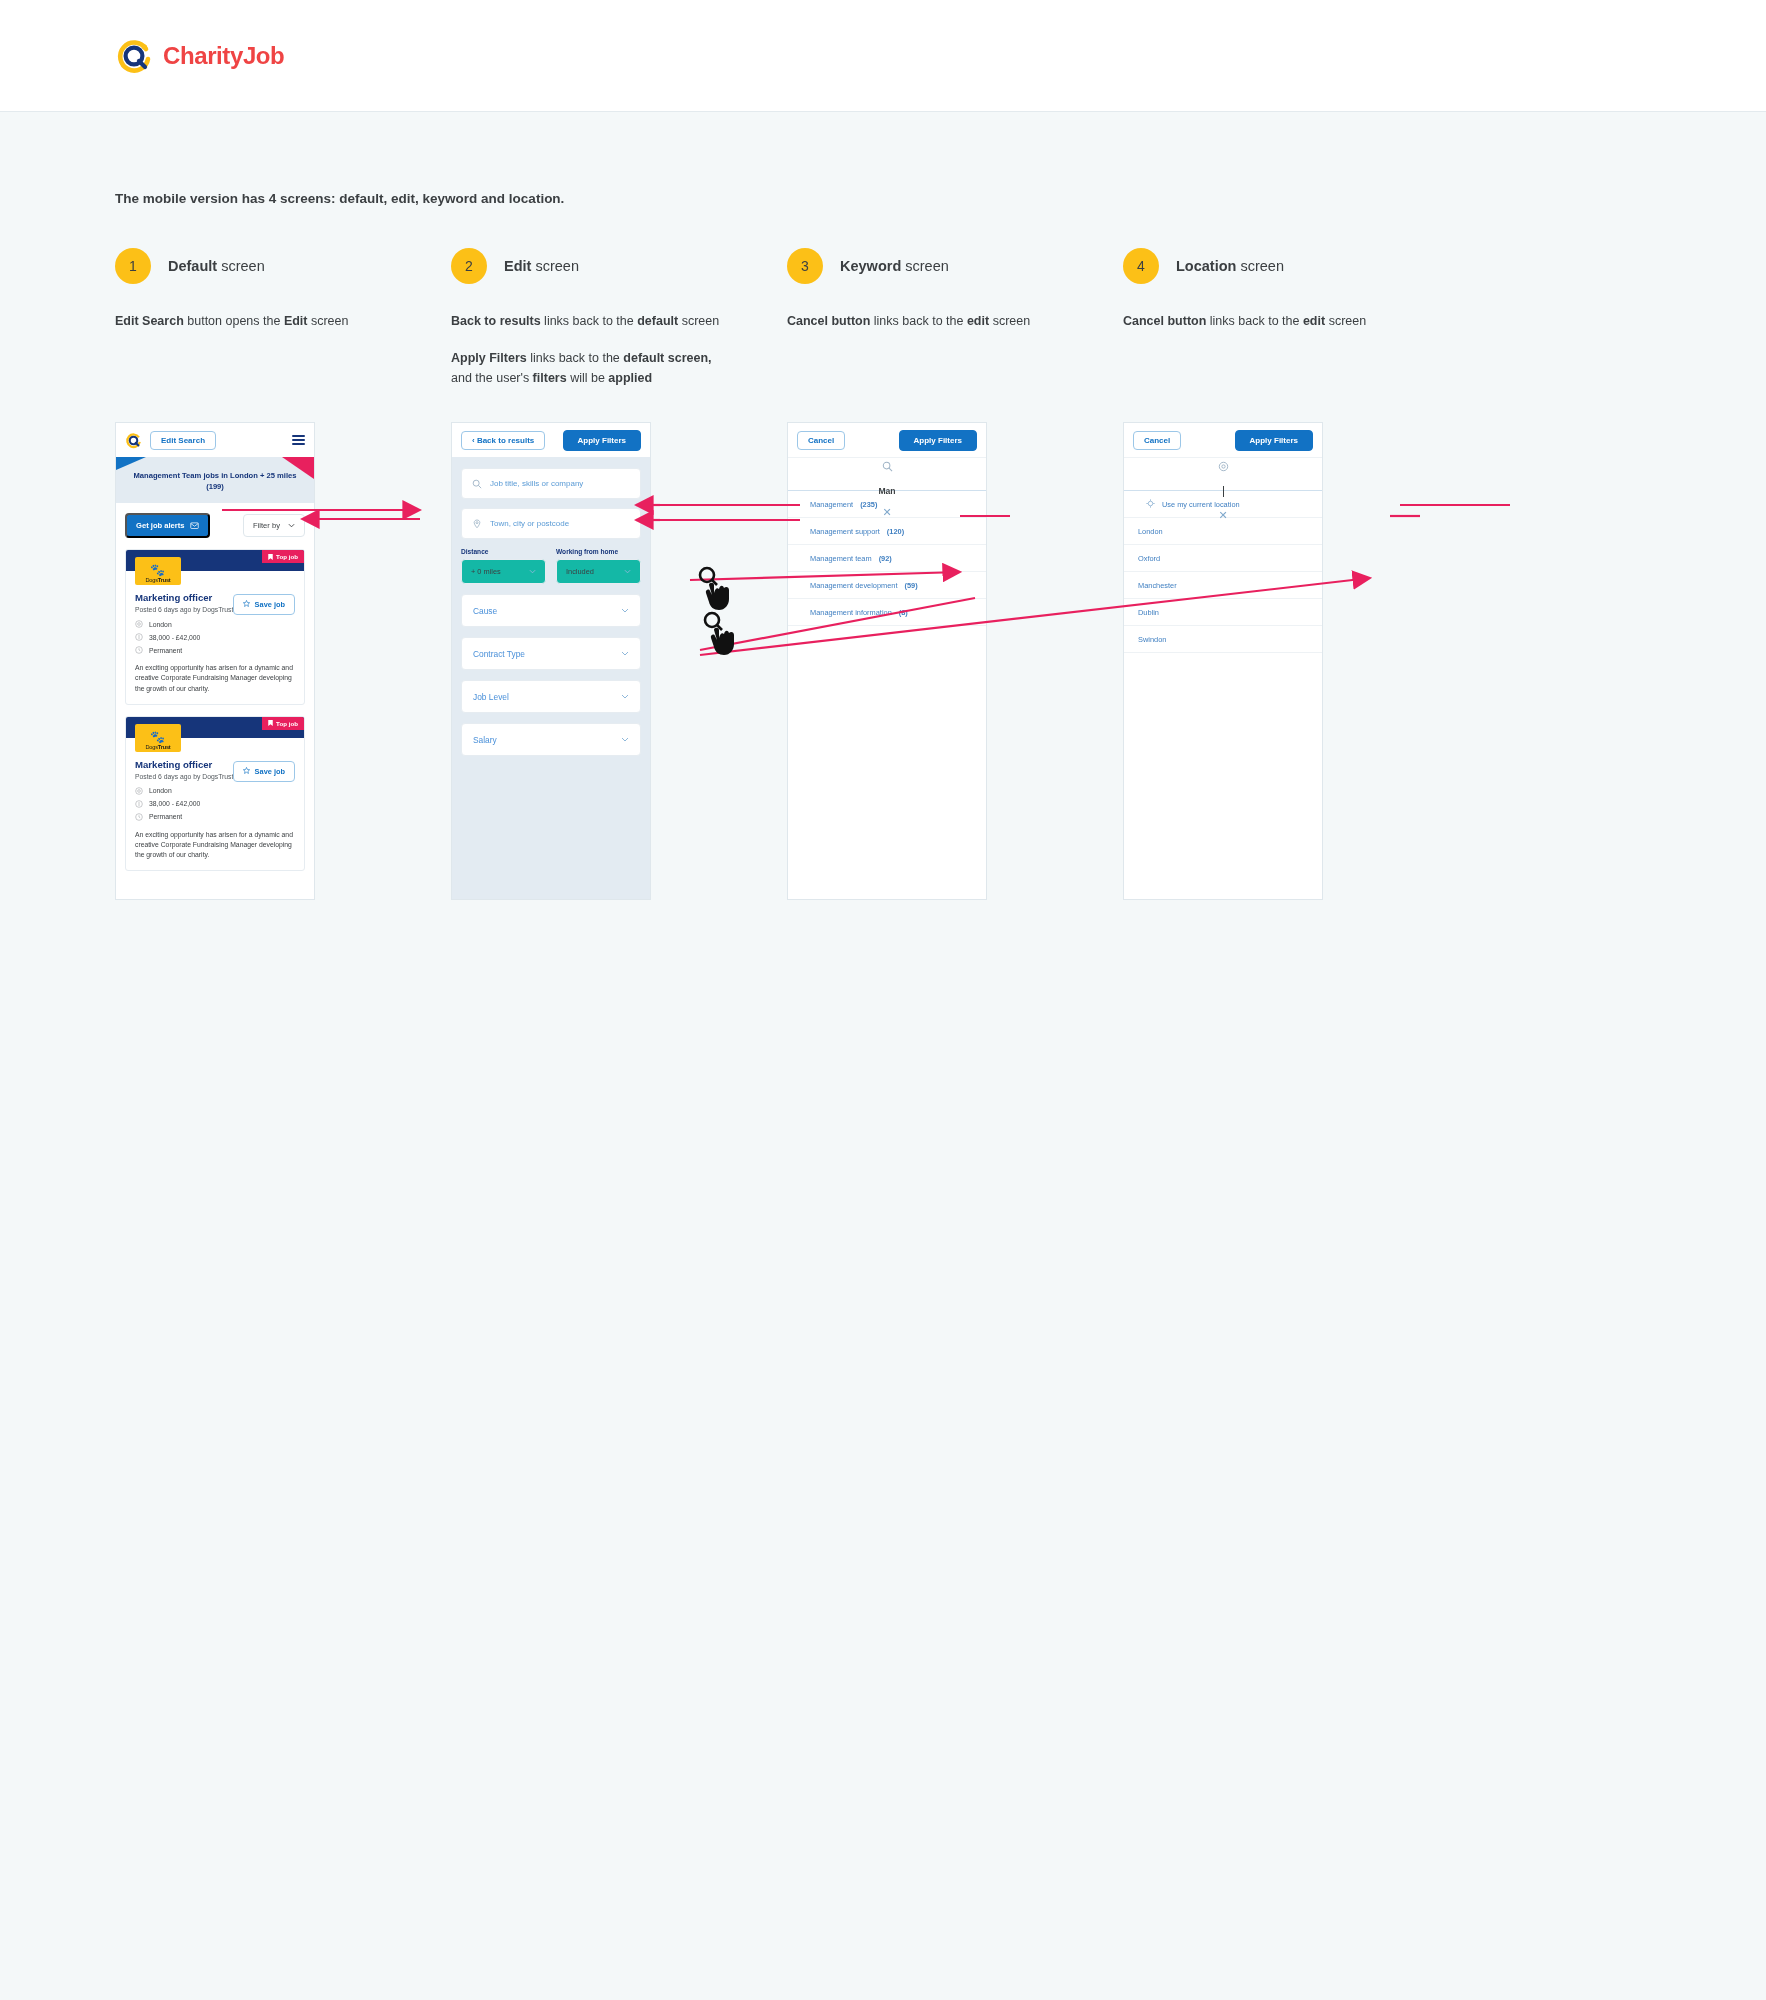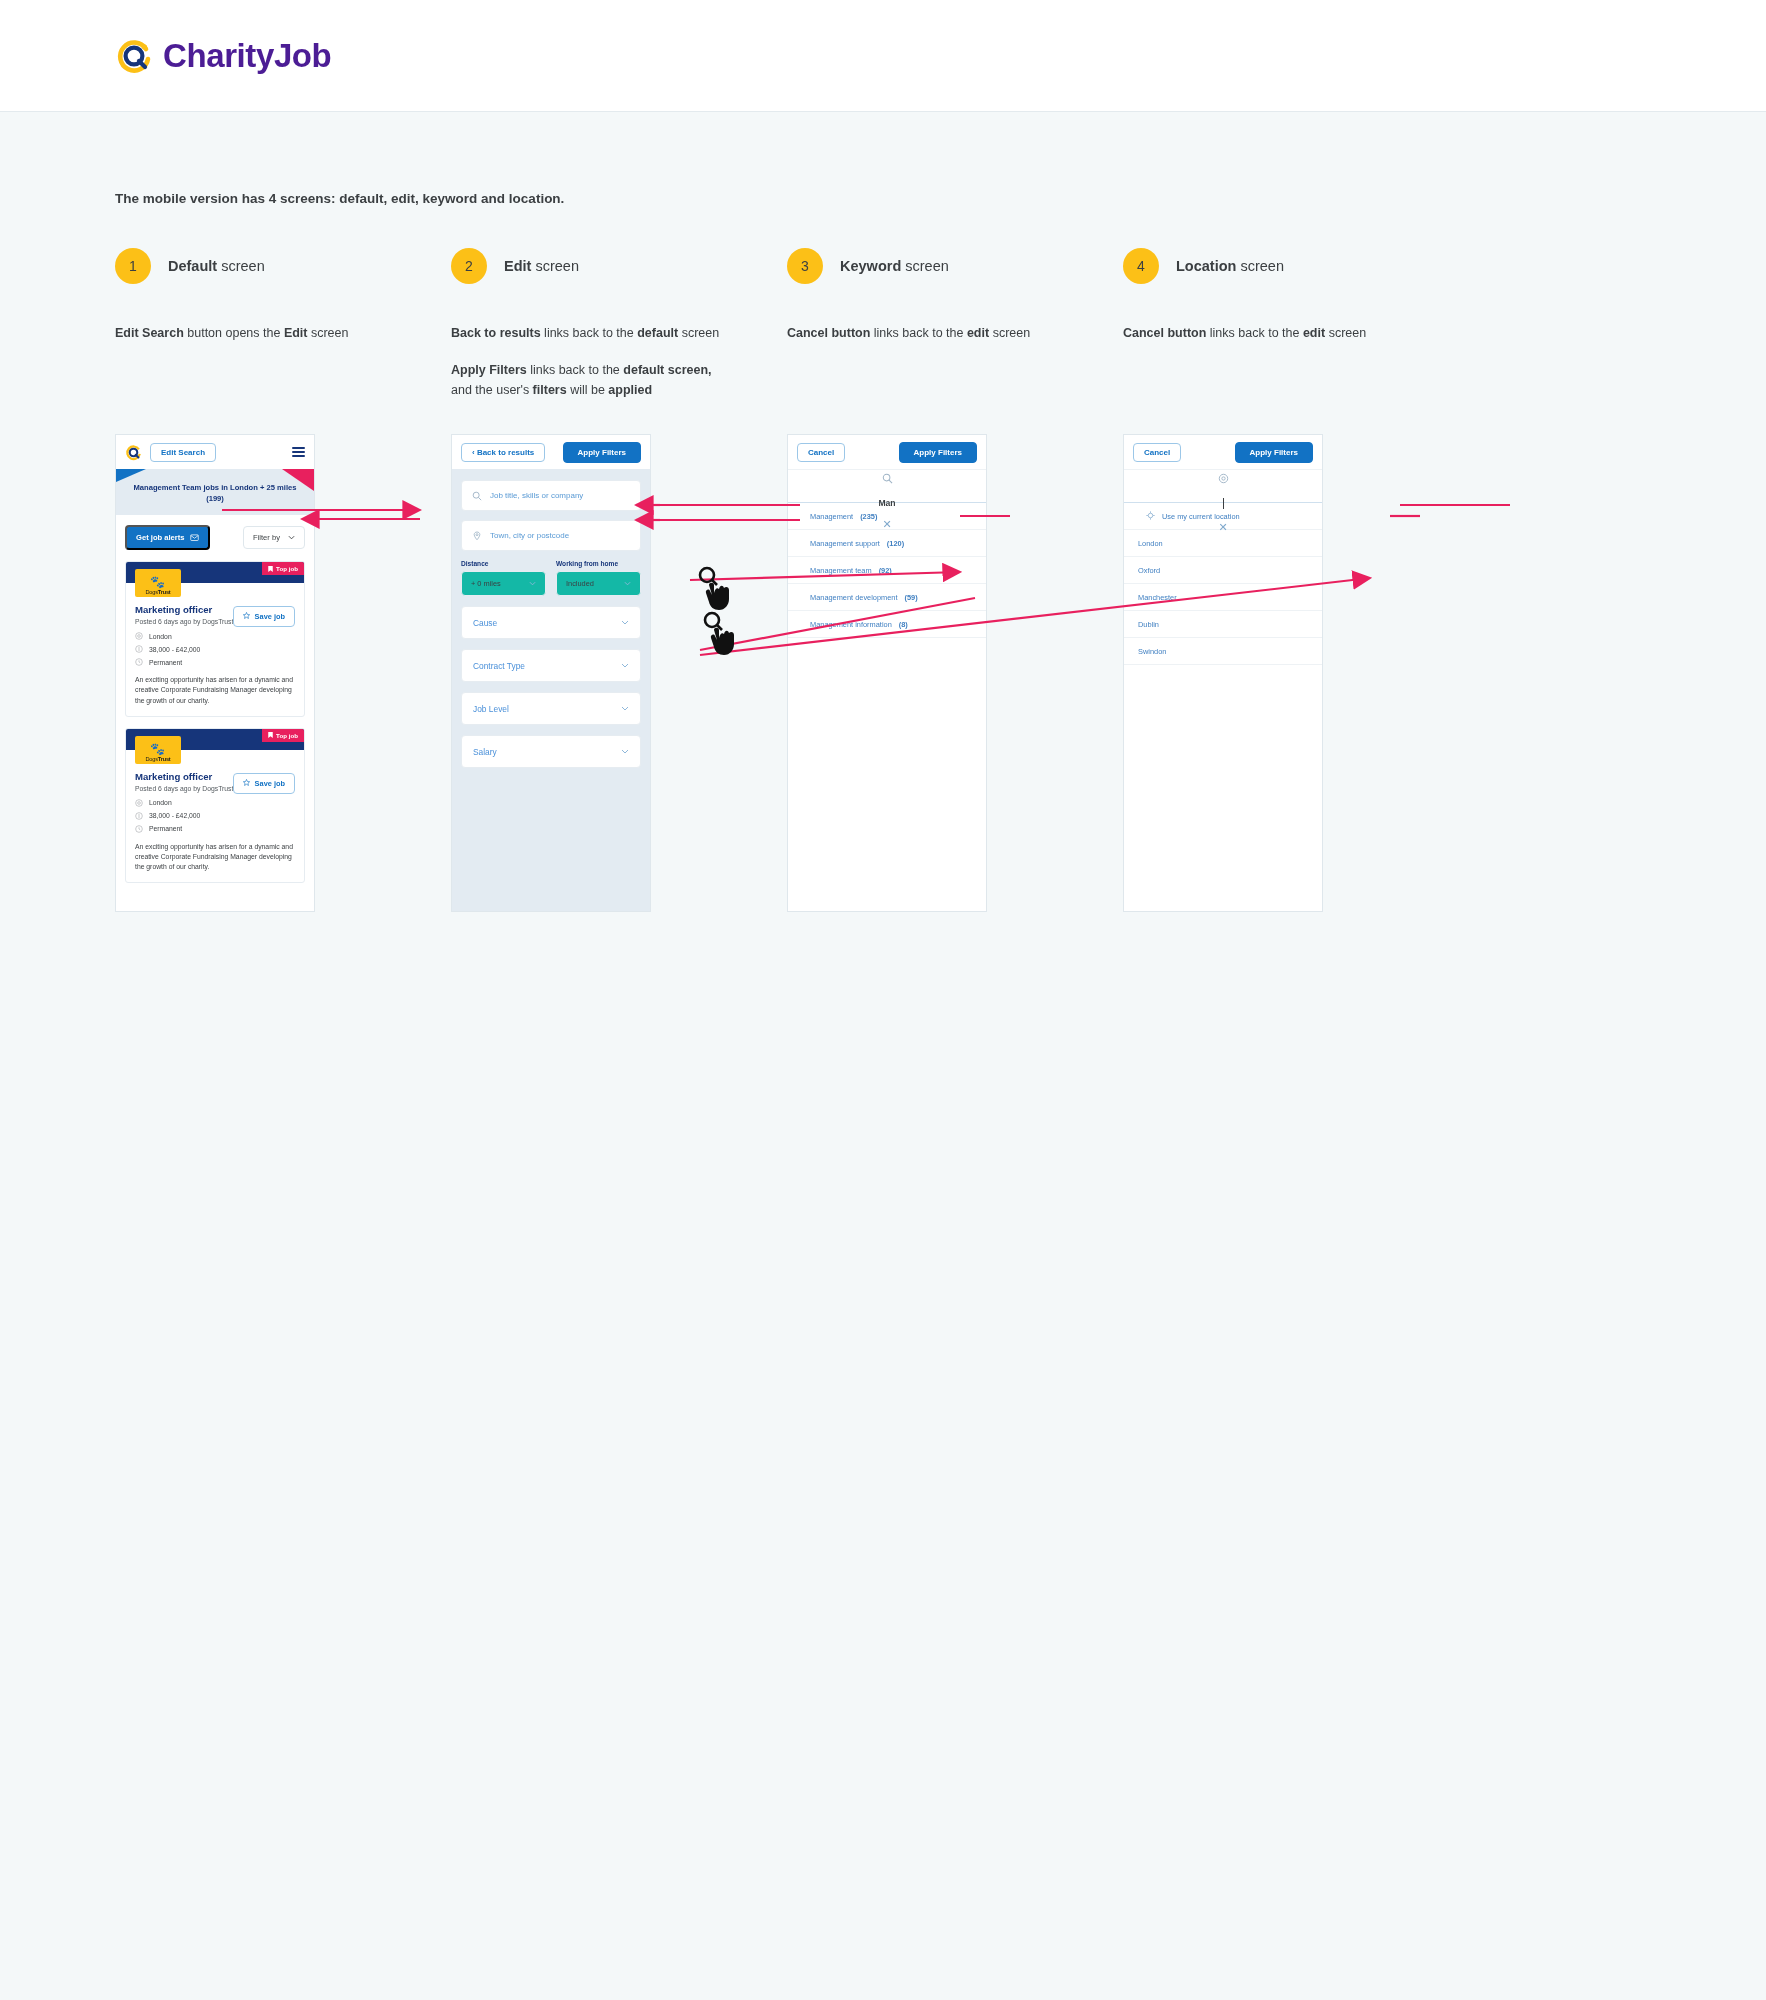--- a/index.html
+++ b/index.html
@@ -13,21 +13,21 @@
   
   .topbar {
     height: 112px; background: #ffffff;
     border-bottom: 1px solid #e3eaee;
     display: flex; align-items: center;
     padding-left: 115px;
   }
   .brand { display: flex; align-items: center; gap: 10px; }
   .brand-mark { width: 38px; height: 38px; position: relative; }
   .brand-name {
-    font-size: 33px; font-weight: bold; color: #4c1d95;
+    font-size: 24px; font-weight: bold; color: #ef4444;
     letter-spacing: -0.4px;
   }
 
   
   .page { padding: 62px 0 0 115px; }
   .page-title {
     font-size: 27px; font-weight: bold; color: #3b3f42;
     letter-spacing: -0.2px;
   }
   .page-sub {
@@ -42,21 +42,21 @@
   .step-col { width: 336px; flex: 0 0 336px; }
   .step-head { display: flex; align-items: center; gap: 17px; }
   .step-badge {
     width: 36px; height: 36px; border-radius: 50%;
     background: #fcc017; color: #3b3f42;
     font-size: 14px; display: flex; align-items: center; justify-content: center;
   }
   .step-title { font-size: 14.5px; color: #3b3f42; }
   .step-title b { font-weight: bold; }
   .step-desc {
-    margin-top: 40px; font-size: 12.5px; color: #3b3f42;
+    margin-top: 28px; font-size: 12.5px; color: #3b3f42;
     line-height: 1.55;
   }
   .step-desc b { font-weight: bold; }
   .step-desc + .step-desc { margin-top: 18px; }
 
   
   .phones {
     margin-top: 34px; position: relative;
     display: flex; height: 500px;
   }

